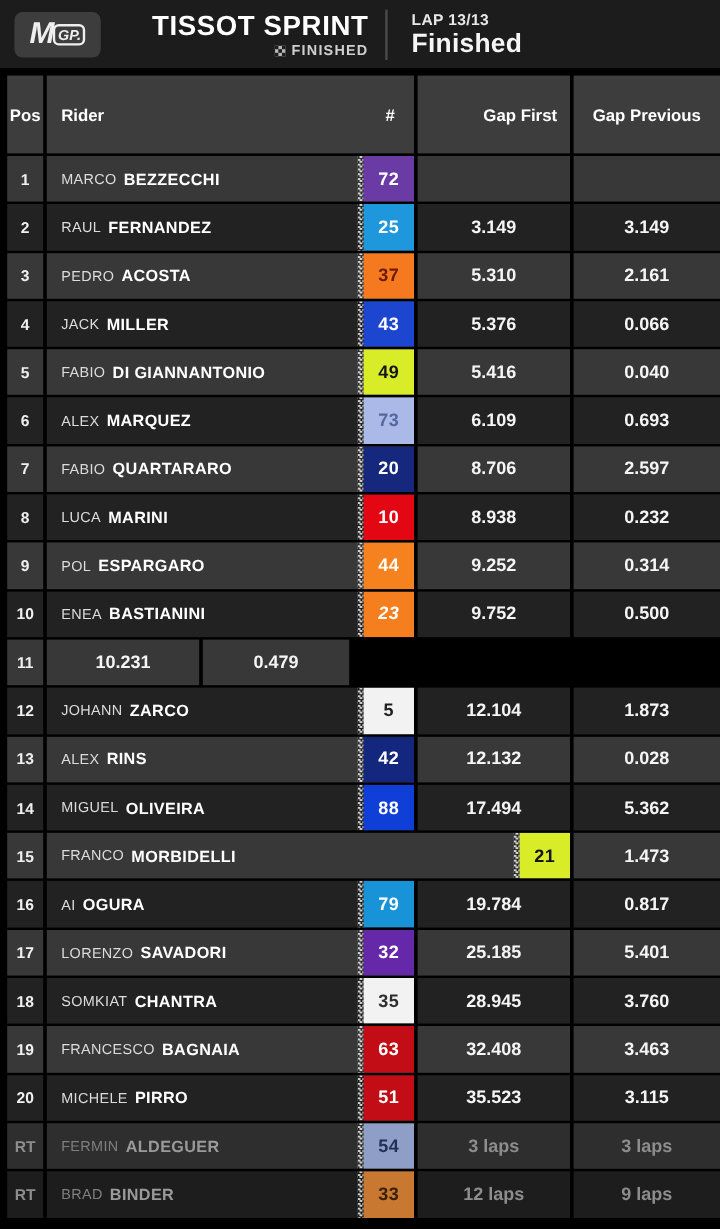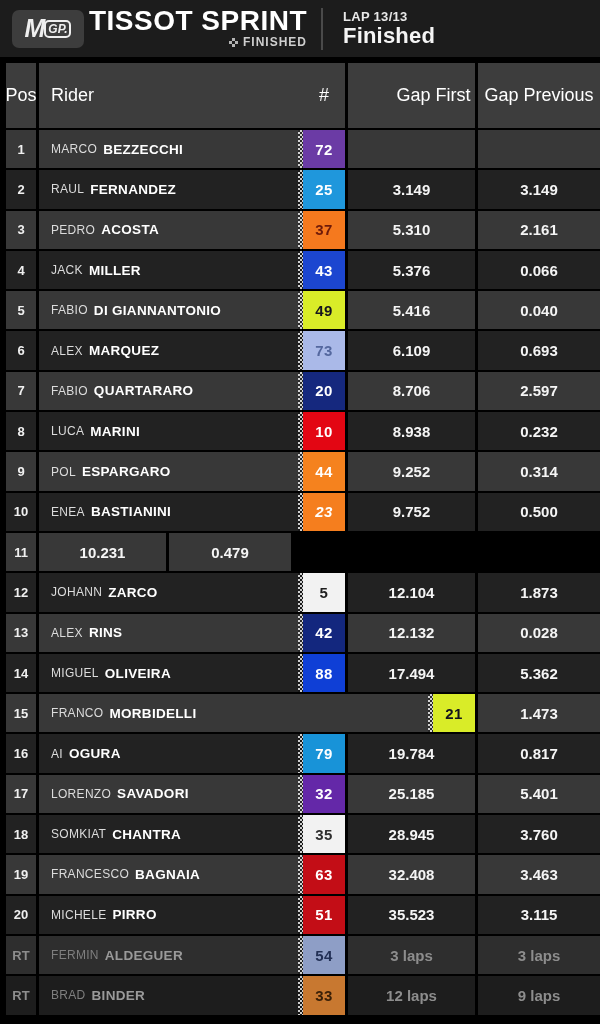--- a/index.html
+++ b/index.html
@@ -8,35 +8,35 @@
   .app { width:600px; height:1024px; background:#050505; display:flex; flex-direction:column; }
 
   
   .topbar { height:57px; background:#1c1c1c; display:flex; align-items:center; flex:none; }
   .logo-box { width:72px; height:38px; background:#3d3d3d; border-radius:7px; margin-left:12px;
               display:flex; align-items:center; justify-content:center; gap:1px; }
   .logo-m { color:#efefef; font-size:25px; font-weight:700; font-style:italic; letter-spacing:-2px; line-height:1; }
   .logo-gp { color:#efefef; font-size:12px; font-weight:700; font-style:italic; border:2px solid #efefef;
              border-radius:5px; padding:0 2px; line-height:14px; }
   .title-block { width:223px; display:flex; flex-direction:column; align-items:flex-end; margin-left:0; }
-  .event-title { color:#fff; font-size:28px; font-weight:700; letter-spacing:.5px; line-height:26px; white-space:nowrap; }
+  .event-title { color:#fff; font-size:23px; font-weight:700; letter-spacing:.5px; line-height:26px; white-space:nowrap; }
   .event-status { display:flex; align-items:center; gap:5px; margin-top:1px; }
   .flag-ic { width:9px; height:9px; display:inline-block; opacity:.85;
              background:repeating-conic-gradient(#cfcfcf 0% 25%, #1c1c1c 0% 50%) 0 0/6px 6px; }
   .event-status span.txt { color:#cfcfcf; font-size:12px; font-weight:700; letter-spacing:1px; }
   .vdiv { width:2px; height:42px; background:#4a4a4a; margin:0 20px 0 14px; }
   .lap-block { display:flex; flex-direction:column; justify-content:center; }
   .lap-label { color:#e8e8e8; font-size:13px; font-weight:700; letter-spacing:.3px; }
   .lap-status { color:#f5f5f5; font-size:22px; font-weight:700; letter-spacing:.2px; line-height:24px; }
 
   .black-strip { height:6px; background:#000; flex:none; }
 
   
   .thead { height:65px; display:flex; gap:3px; padding-left:6px; flex:none; background:#000; }
-  .thead .cell { background:#3d3d3d; color:#fff; font-size:18px; font-weight:400; display:flex; align-items:center; }
+  .thead .cell { background:#3d3d3d; color:#fff; font-size:14px; font-weight:700; display:flex; align-items:center; }
   .c-pos { width:30px; justify-content:center; flex:none; }
   .c-rider { flex:1; padding-left:12px; }
   .c-rider .hash { margin-left:auto; padding-right:16px; }
   .c-g1 { width:127px; justify-content:center; flex:none;padding-left:44px; }
   .c-g2 { width:122px; justify-content:center; flex:none; }
 
   
   .tbody { flex:1; display:flex; flex-direction:column; gap:2px; padding:2px 0 0 0; background:#000; }
   .row { height:38.3px; flex:none; display:flex; gap:3px; padding-left:6px; }
   .row .cell { display:flex; align-items:center; }

